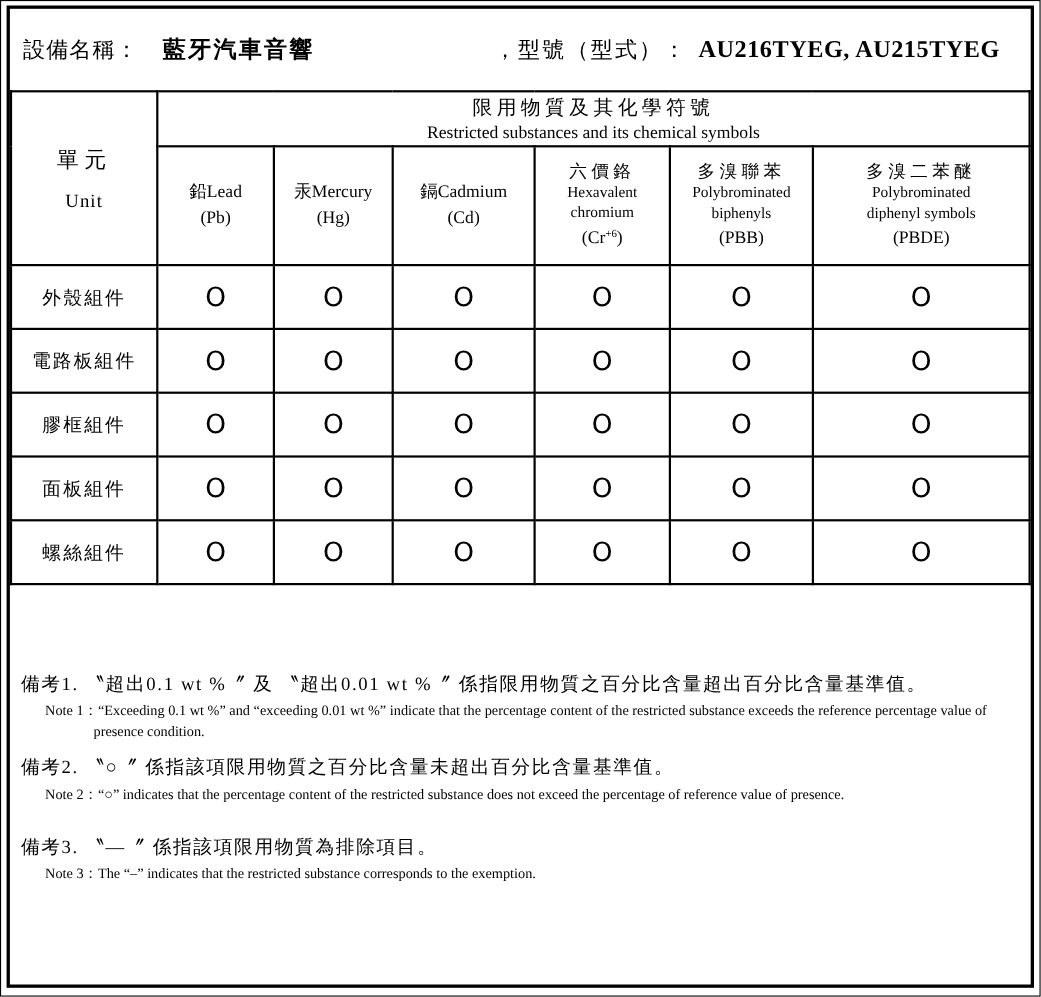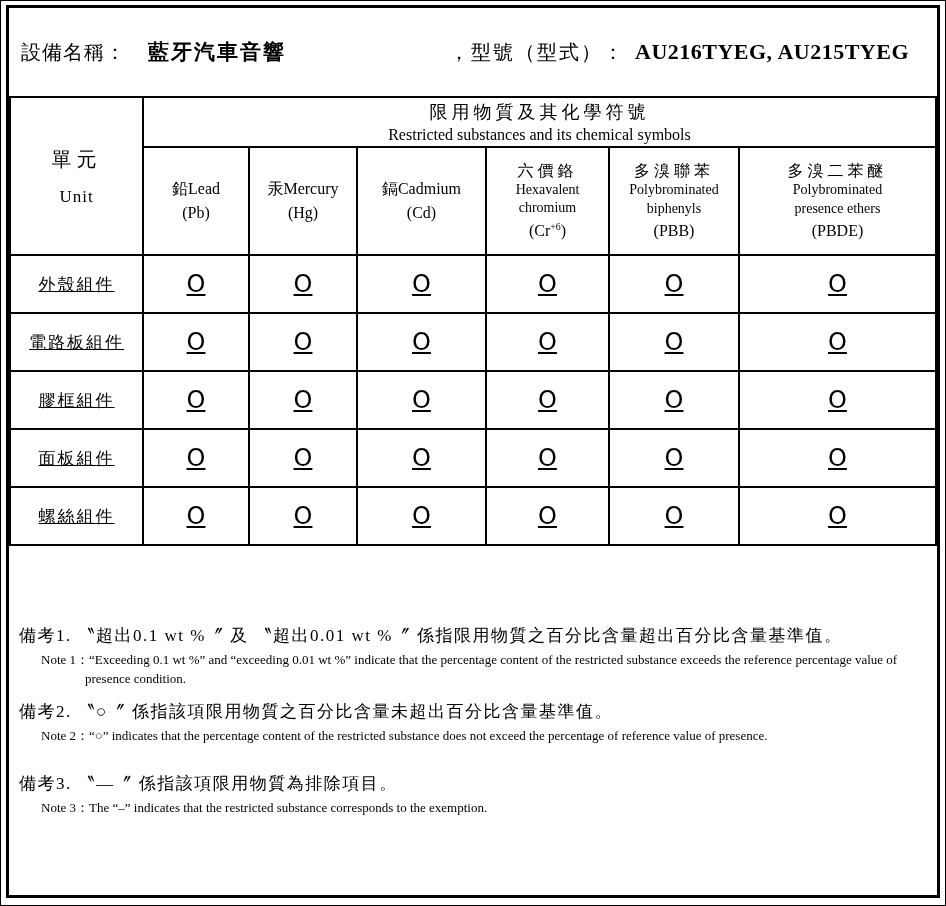--- a/index.html
+++ b/index.html
@@ -12,40 +12,40 @@
   .page {
     position: absolute; inset: 0;
     border: 1px solid #000; box-sizing: border-box;
   }
   .frame {
     position: absolute; left: 5px; top: 4px; right: 5px; bottom: 7px;
     border: 3px solid #000; box-sizing: border-box;
     background: #fff;
   }
   
-  .header-band { position: relative; height: 88px; }
+  .header-band { position: relative; height: 74px; }
   .device-part {
     position: absolute; left: 12px; top: 50%; transform: translateY(-50%);
     font-size: 20px; letter-spacing: 1px; white-space: nowrap;
   }
   .device-part .value { font-weight: bold; font-size: 21px; margin-left: 22px; letter-spacing: 2px; }
   .model-part {
     position: absolute; left: 440px; top: 50%; transform: translateY(-50%);
     font-size: 20px; letter-spacing: 2px; white-space: nowrap;
   }
   .model-part .value { font-weight: bold; font-size: 22px; letter-spacing: 0.5px; margin-left: 10px; }
   
   table.rohs {
     width: 100%; border-collapse: collapse; table-layout: fixed;
     text-align: center;
   }
   table.rohs td { border: 2px solid #000; padding: 1px; vertical-align: middle; }
   tr.hdr-top { height: 50px; }
   tr.hdr-sub { height: 108px; }
-  tr.data-row { height: 58px; text-decoration: underline; }
+  tr.data-row { height: 58px; }
   .unit-zh { font-size: 20px; letter-spacing: 5px; margin-bottom: 14px; }
   .unit-en { font-size: 17px; letter-spacing: 1px; }
   .restricted-zh { font-size: 18px; letter-spacing: 4px; margin-bottom: 2px; }
   .restricted-en { font-size: 16px; }
   .sub-title { font-size: 16px; line-height: 1.35; }
   .sub-title.spaced { letter-spacing: 4px; }
   .two-line .sub-title { }
   .sub-en { font-size: 14px; line-height: 1.3; }
   .sub-sym { font-size: 16px; line-height: 1.4; margin-top: 2px; }
   .sub-sym sup { font-size: 0.62em; }
@@ -118,21 +118,21 @@
             </td>
             <td>
               <div class="sub-title spaced">多溴聯苯</div>
               <div class="sub-en">Polybrominated</div>
               <div class="sub-en">biphenyls</div>
               <div class="sub-sym">(PBB)</div>
             </td>
             <td>
               <div class="sub-title spaced">多溴二苯醚</div>
               <div class="sub-en">Polybrominated</div>
-              <div class="sub-en">presence ethers</div>
+              <div class="sub-en">diphenyl symbols</div>
               <div class="sub-sym">(PBDE)</div>
             </td>
           </tr>
       </tbody>
       <tbody id="data-rows">
           <tr class="data-row">
             <td class="row-label">外殼組件</td>
             <td class="mark-cell">O</td>
             <td class="mark-cell">O</td>
             <td class="mark-cell">O</td>

